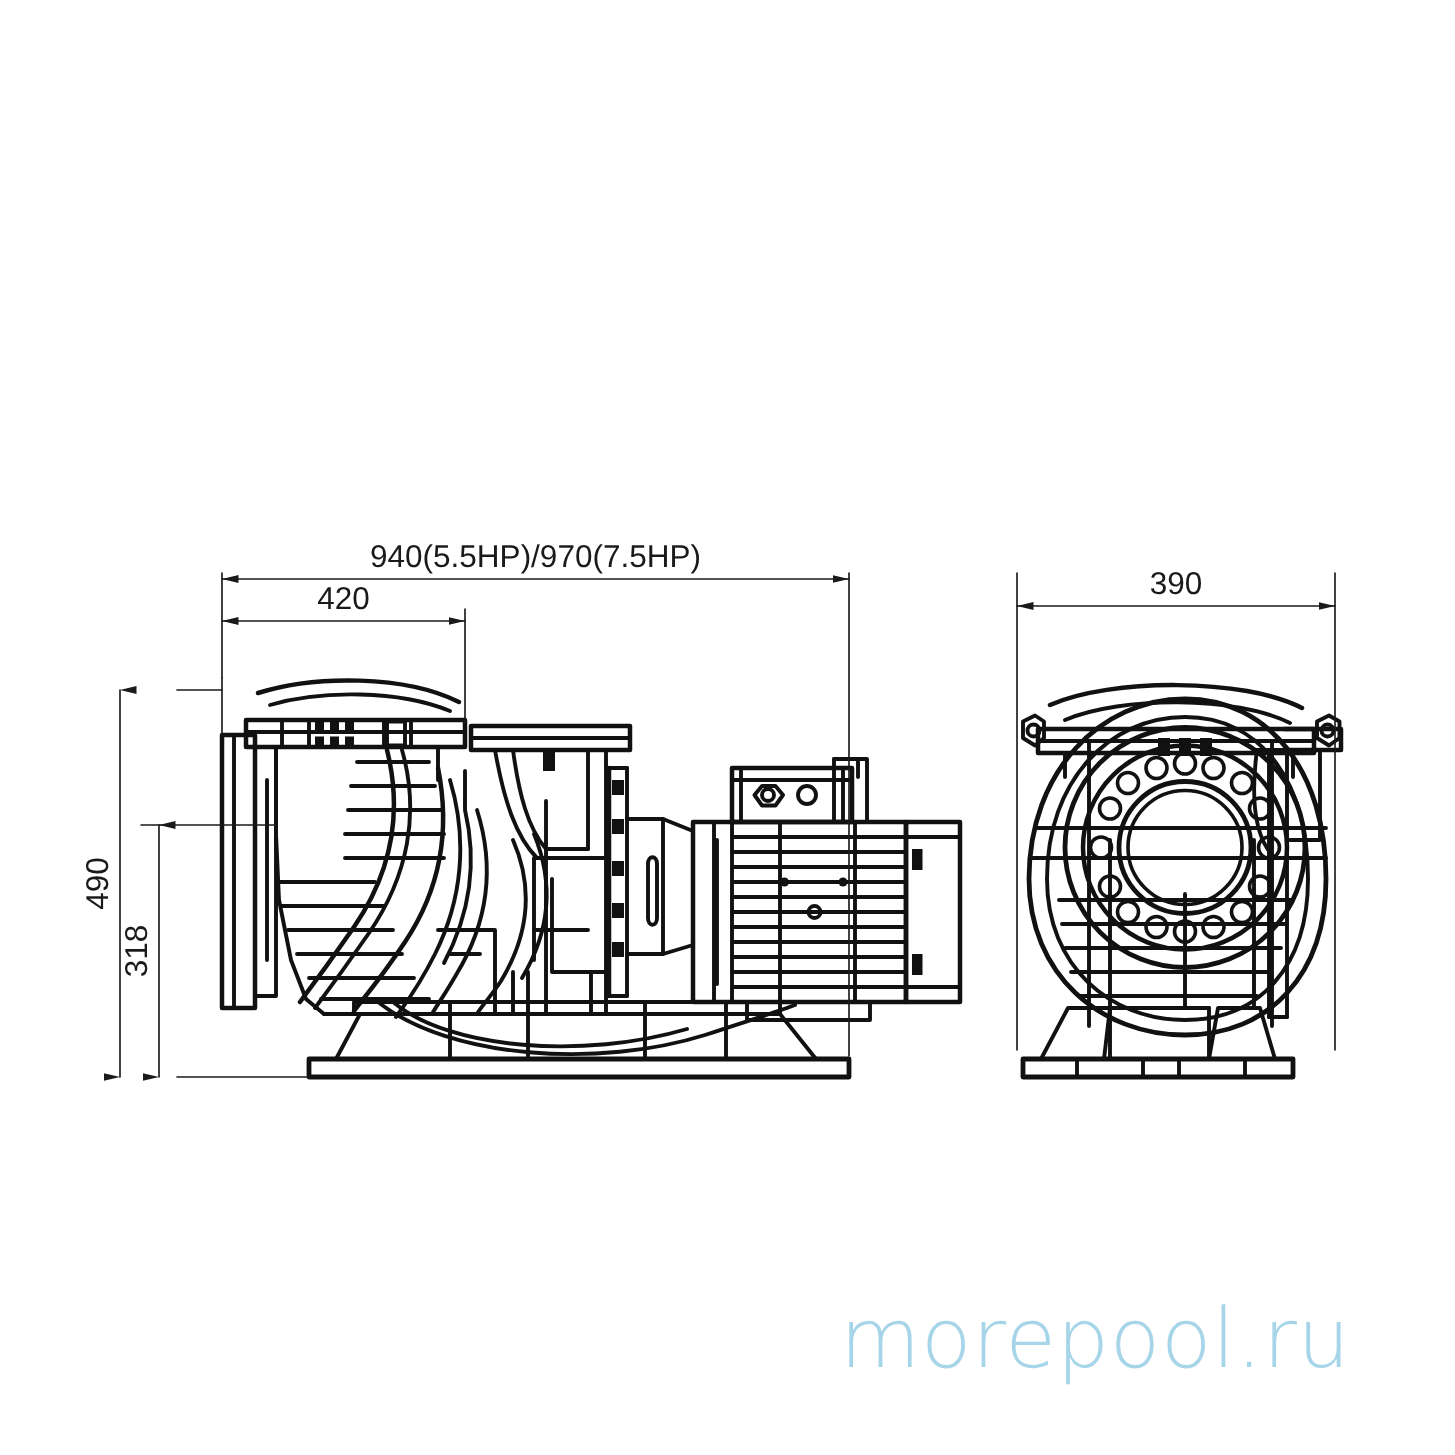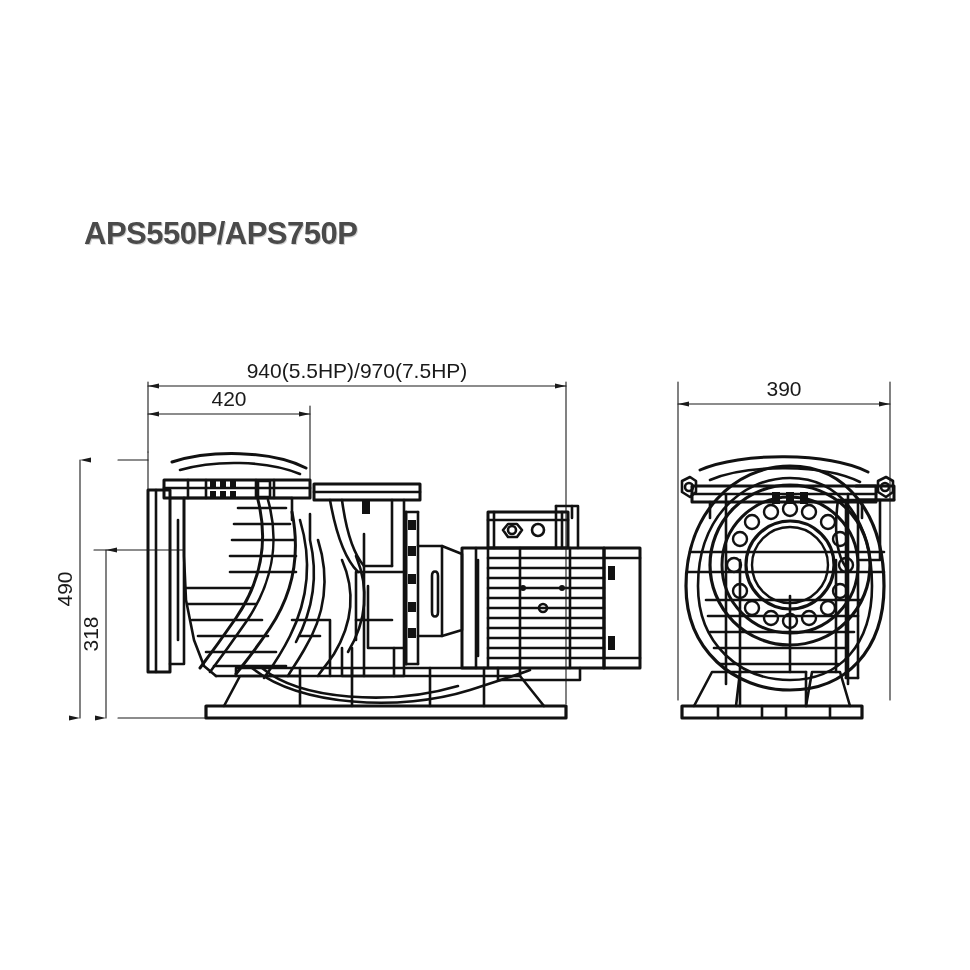--- a/index.html
+++ b/index.html
@@ -52,21 +52,20 @@
     font-family: "Liberation Sans", sans-serif;
     font-size: 21px;
     fill: #1a1a1a;
   }
 </style>
 </head>
 <body>
 
 <div id="page">
 
-  <div id="drawing-title">APS550P/APS750P</div>
 
   <svg id="svg-drawing" viewBox="0 0 970 970">
 
     <defs>
       <marker id="arrL" markerWidth="12" markerHeight="8" refX="11" refY="4" orient="auto" markerUnits="userSpaceOnUse">
         <path d="M11,4 L0,1.4 L0,6.6 Z" fill="#1a1a1a"></path>
       </marker>
       <marker id="arrR" markerWidth="12" markerHeight="8" refX="1" refY="4" orient="auto" markerUnits="userSpaceOnUse">
         <path d="M1,4 L12,1.4 L12,6.6 Z" fill="#1a1a1a"></path>
       </marker>
@@ -361,14 +360,15 @@
 
         <text class="dim-text" x="72" y="589" text-anchor="middle" transform="rotate(-90 72 589)">490</text>
 
         <text class="dim-text" x="98" y="634" text-anchor="middle" transform="rotate(-90 98 634)">318</text>
 
         <text class="dim-text" x="784" y="396" text-anchor="middle">390</text>
       </g>
     </g>
   </svg>
 
+  <div id="watermark">morepool.ru</div>
 
 </div>
 
 </body></html>

